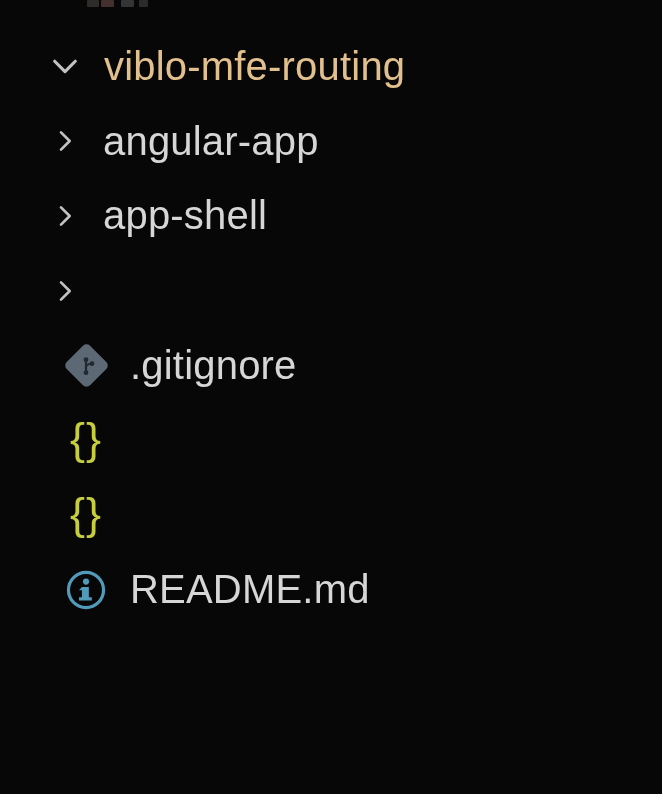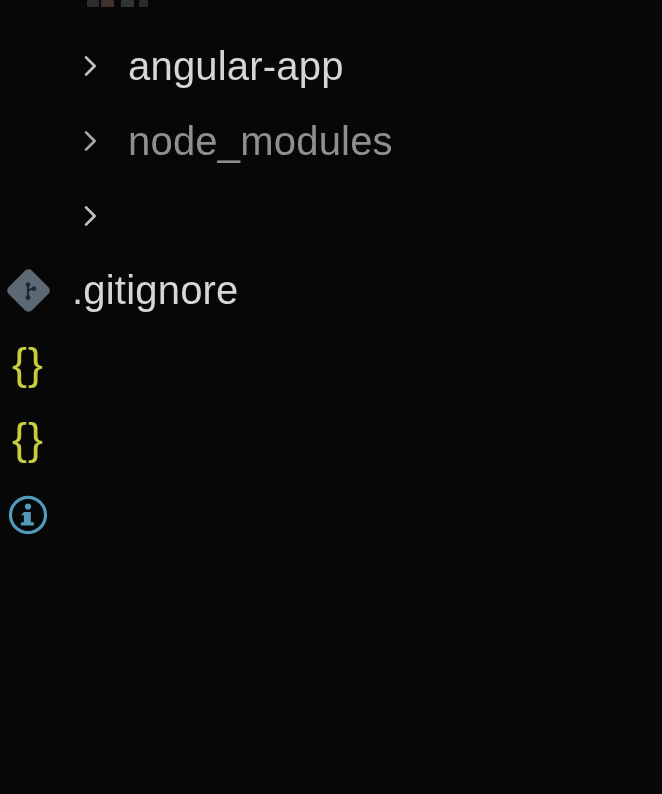--- a/index.html
+++ b/index.html
@@ -18,22 +18,22 @@
   .frag-3 { left: 121px; width: 13px; background: #343434; }
   .frag-4 { left: 139px; width: 9px;  background: #2b2b2b; }
 
   .tree { position: absolute; top: 29px; left: 0; width: 662px; }
   .row {
     display: flex; align-items: center;
     height: 74.8px;
     cursor: pointer;
   }
   .row.level-root { padding-left: 42px; }
-  .row.level-1f   { padding-left: 72px; }  
-  .row.level-1    { }  
+  .row.level-1f   { padding-left: 47px; }  
+  .row.level-1    { padding-left: 58px; }  
 
   .slot {
     display: flex; align-items: center; justify-content: center;
     flex: 0 0 auto;
   }
   .slot-root { width: 46px; margin-right: 16px; }
   .slot-folder { width: 36px; margin-right: 20px; }
   .slot-file { width: 56px; margin-right: 16px; }
 
   .label {
@@ -74,39 +74,47 @@
 
 <div class="stage">
 
   <div class="fragment frag-1"></div>
   <div class="fragment frag-2"></div>
   <div class="fragment frag-3"></div>
   <div class="fragment frag-4"></div>
 
   <div class="tree">
 
+    <div class="row level-root">
+      <span class="slot slot-root">
+        <svg class="chev" width="38" height="38" viewBox="0 0 24 24" fill="none" stroke="#c2c2c2" stroke-width="2" stroke-linecap="round" stroke-linejoin="round">
+          <path d="M5.5 9 L12 15.5 L18.5 9"></path>
+        </svg>
+      </span>
+      <span class="label c-tan">viblo-mfe-routing</span>
+    </div>
 
     <div class="row level-1f">
       <span class="slot slot-folder">
         <svg class="chev" width="32" height="32" viewBox="0 0 24 24" fill="none" stroke="#c2c2c2" stroke-width="2" stroke-linecap="round" stroke-linejoin="round">
           <path d="M9 5.5 L15.5 12 L9 18.5"></path>
         </svg>
       </span>
       <span class="label c-text">angular-app</span>
     </div>
 
-
     <div class="row level-1f">
       <span class="slot slot-folder">
-        <svg class="chev" width="32" height="32" viewBox="0 0 24 24" fill="none" stroke="#a8a8a8" stroke-width="2" stroke-linecap="round" stroke-linejoin="round">
+        <svg class="chev" width="32" height="32" viewBox="0 0 24 24" fill="none" stroke="#c2c2c2" stroke-width="2" stroke-linecap="round" stroke-linejoin="round">
           <path d="M9 5.5 L15.5 12 L9 18.5"></path>
         </svg>
       </span>
-      <span class="label c-dim">node_modules</span>
+      <span class="label c-text">app-shell</span>
     </div>
+
 
 
     <div class="row level-1f">
       <span class="slot slot-folder">
         <svg class="chev" width="32" height="32" viewBox="0 0 24 24" fill="none" stroke="#c2c2c2" stroke-width="2" stroke-linecap="round" stroke-linejoin="round">
           <path d="M9 5.5 L15.5 12 L9 18.5"></path>
         </svg>
       </span>
     </div>
 
@@ -138,16 +146,17 @@
     </div>
 
     <div class="row level-1">
       <span class="slot slot-file">
         <svg class="info-icon" width="42" height="42" viewBox="0 0 34 34" fill="none">
           <circle cx="17" cy="17" r="14.2" stroke="#519aba" stroke-width="2.6"></circle>
           <circle cx="17" cy="10.2" r="2.5" fill="#519aba"></circle>
           <path d="M13.2 14.6 h5.6 v8.2 h2.4 v2.6 h-10.4 v-2.6 h2.4 v-5.6 h-2.4 z" fill="#519aba" transform="translate(0.5,0)"></path>
         </svg>
       </span>
+      <span class="label c-text">README.md</span>
     </div>
 
   </div>
 </div>
 
 </body></html>

